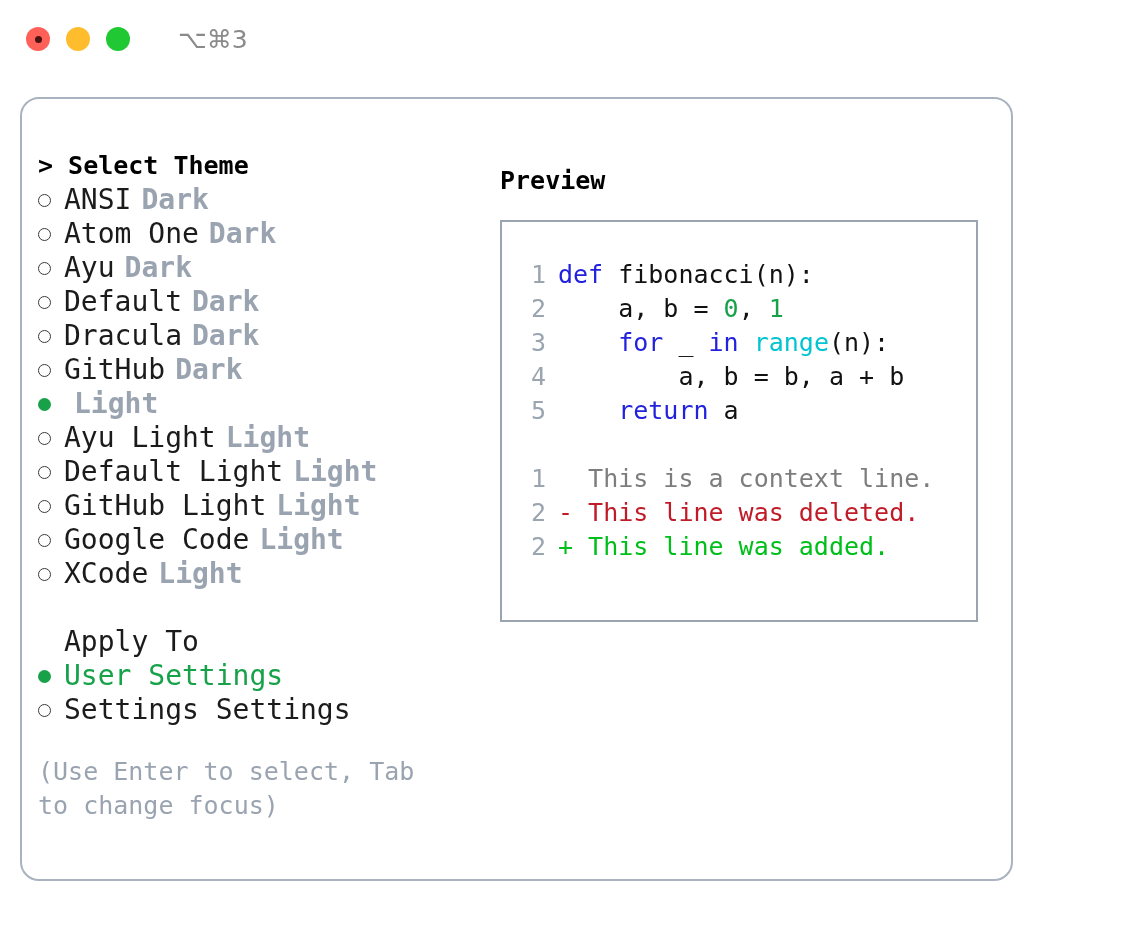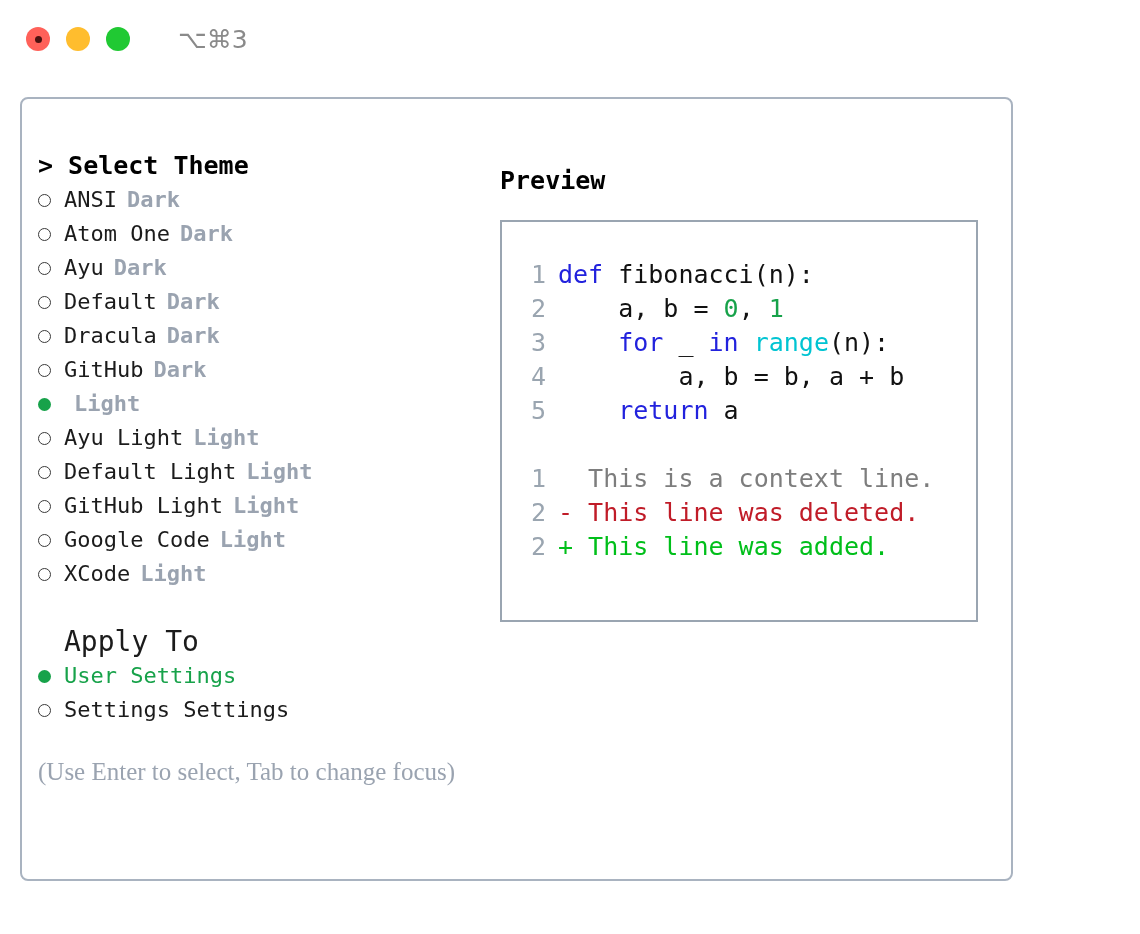--- a/index.html
+++ b/index.html
@@ -69,21 +69,21 @@
   }
 
   
   .panel {
     position: absolute;
     left: 20px;
     top: 97px;
     width: 993px;
     height: 784px;
     border: 2px solid #a9b3c0;
-    border-radius: 8px;
+    border-radius: 19px;
     box-sizing: border-box;
     background: #ffffff;
   }
 
   .columns {
     position: absolute;
     left: 0; top: 0;
     width: 100%;
     height: 100%;
   }
@@ -107,21 +107,21 @@
     font-weight: bold;
     color: #000000;
     line-height: 34px;
     white-space: pre;
   }
   .row {
     display: flex;
     align-items: center;
     height: 34px;
     line-height: 34px;
-    font-size: 22px;
+    font-size: 28px;
     white-space: pre;
   }
   .radio {
     width: 26px;
     min-width: 26px;
     display: inline-flex;
     align-items: center;
     justify-content: flex-start;
   }
   .radio .circle {
@@ -160,21 +160,20 @@
   .spacer-row { height: 34px; }
 
   .hint {
     margin-top: 28px;
     font-size: 25px;
     line-height: 34px;
     color: #9aa3b0;
     width: 420px;
     white-space: pre-wrap;
     word-break: normal;
-    font-family: Liberation Serif, serif;
   }
 
   
   .preview-title {
     font-size: 25px;
     font-weight: bold;
     color: #000000;
     line-height: 34px;
     white-space: pre;
   }

